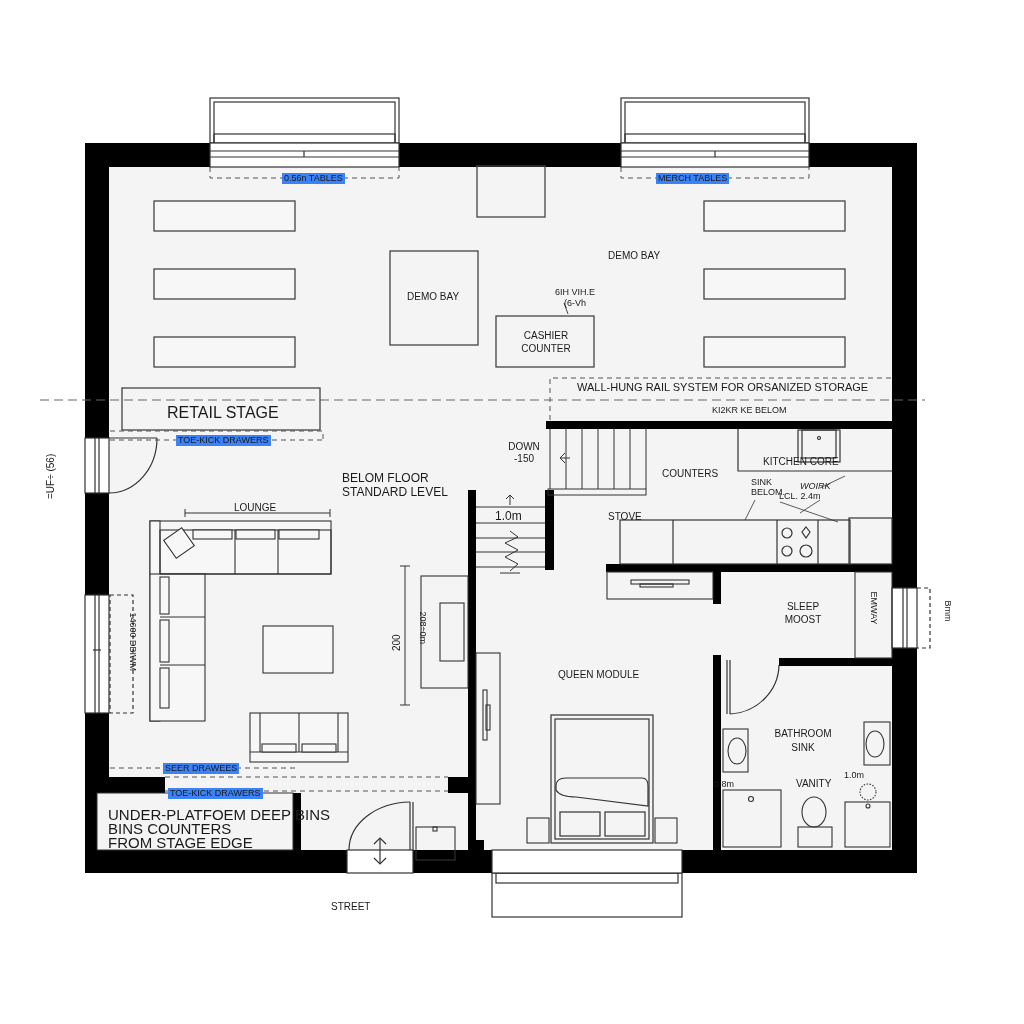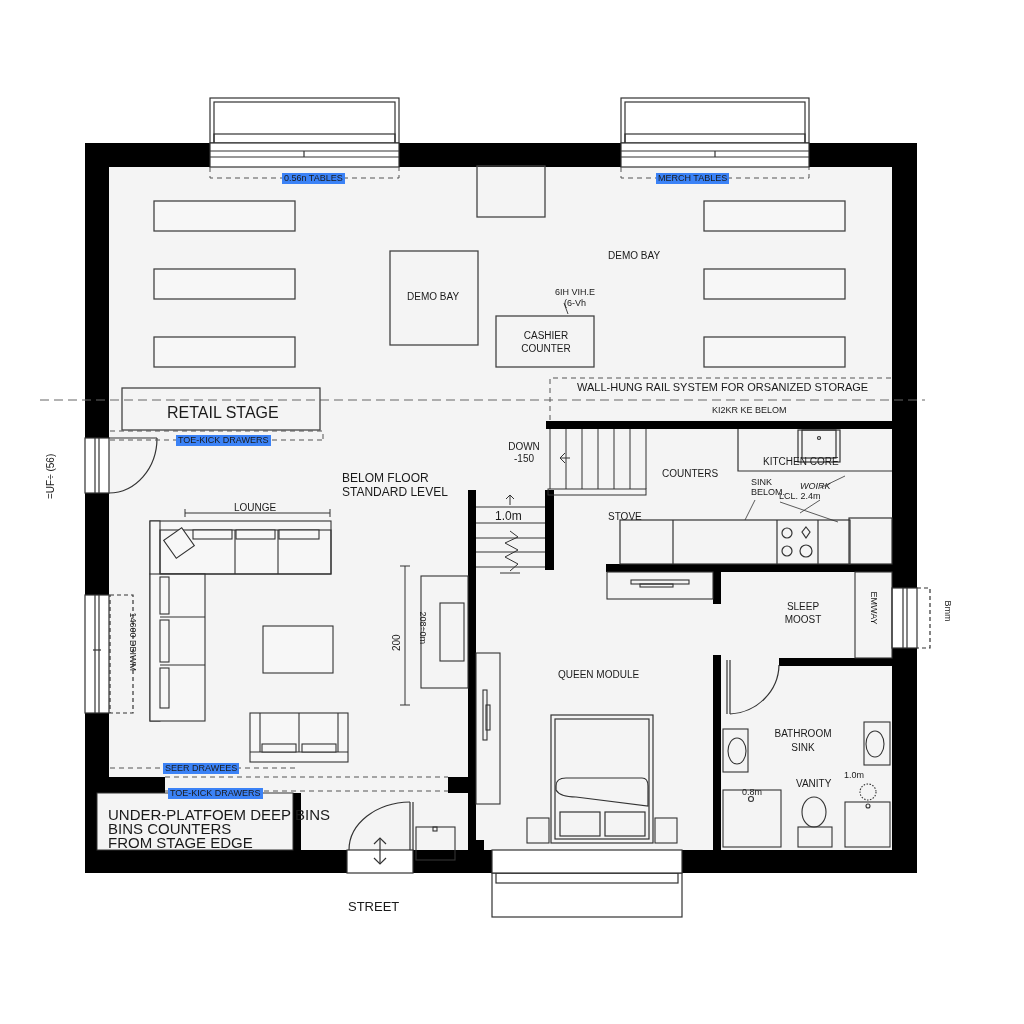--- a/index.html
+++ b/index.html
@@ -348,16 +348,16 @@
   <div>MOOST</div>
 </div>
 <div class="lbl xs rot-cw" style="left:850px;top:609px;width:46px;">EMWAY</div>
 <div class="lbl xs rot-cw" style="left:930px;top:612px;width:34px;">Bmm</div>
 
 <div class="lbl sm ctr" style="left:765px;top:727px;width:76px;line-height:14px;">
   <div>BATHROOM</div>
   <div>SINK</div>
 </div>
 <div class="lbl sm" style="left:796px;top:778px;">VANITY</div>
-<div class="lbl xs" style="left:742px;top:779px;margin-top:8px;">0.8m</div>
+<div class="lbl xs" style="left:714px;top:779px;">0.8m</div>
 <div class="lbl xs" style="left:844px;top:770px;">1.0m</div>
 
-<div class="lbl" style="left:348px;top:900px;font-size:13px;">STREET</div>
+<div class="lbl" style="left:331px;top:900px;font-size:10px;">STREET</div>
 
 </body></html>

